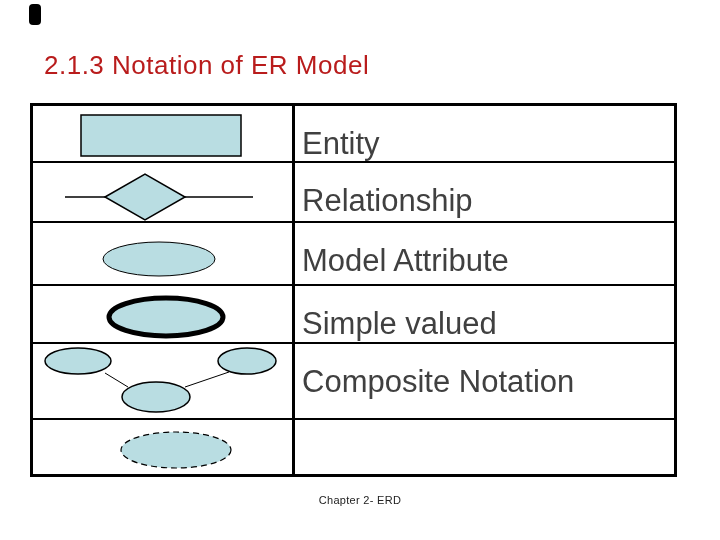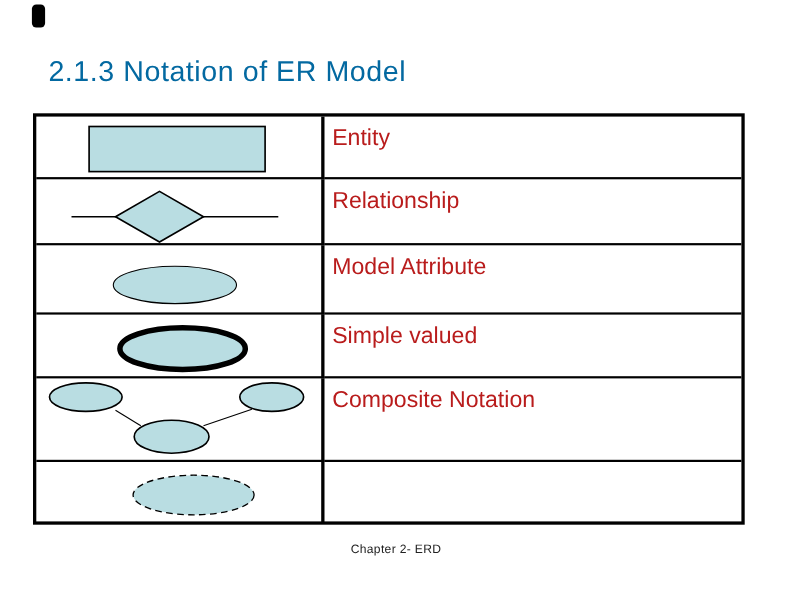--- a/index.html
+++ b/index.html
@@ -6,34 +6,34 @@
   body{
     width:720px;height:540px;position:relative;background:#ffffff;
     font-family:"Liberation Sans",sans-serif;overflow:hidden;
   }
   .pen-mark{
     position:absolute;left:29px;top:4px;width:12px;height:21px;
     background:#000;border-radius:4px;
   }
   .slide-title{
     position:absolute;left:44px;top:50px;
-    font-size:26px;color:#0369a1;letter-spacing:0.5px;white-space:nowrap;
+    font-size:26px;color:#b91c1c;letter-spacing:0.5px;white-space:nowrap;
   }
   .notation-table{
     position:absolute;left:30px;top:103px;width:647px;height:374px;
     border:3px solid #000;box-sizing:border-box;background:#fff;
     display:grid;
     grid-template-columns:262px 1fr;
     grid-template-rows:57px 60px 63px 58px 76px 56px;
   }
   .cell{box-sizing:border-box;}
   .cell-shape{border-right:3px solid #000;border-bottom:2px solid #000;
     display:flex;align-items:stretch;justify-content:stretch;}
-  .cell-label{border-bottom:2px solid #000;padding:8px 0 0 7px;
-    font-size:21px;color:#b91c1c;line-height:1.15;white-space:nowrap;overflow:hidden;}
+  .cell-label{border-bottom:2px solid #000;padding:20px 0 0 7px;
+    font-size:31px;color:#404040;line-height:1.15;white-space:nowrap;overflow:hidden;}
   .row-last{border-bottom:none;}
   .cell-shape svg{display:block;width:100%;height:100%;}
   .footer{
     position:absolute;left:0;right:0;top:494px;text-align:center;
     font-size:11px;color:#222;letter-spacing:0.3px;
   }
 </style>
 </head>
 <body>
 

